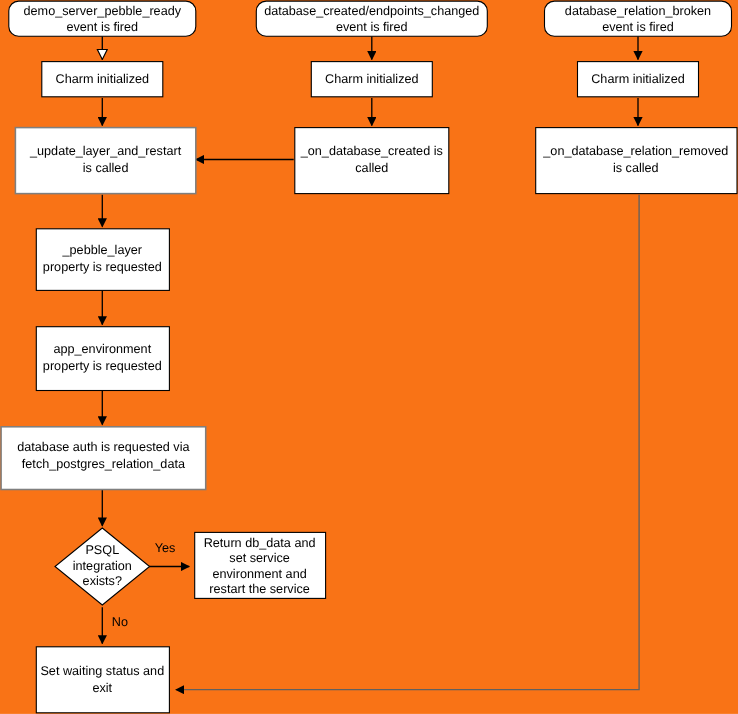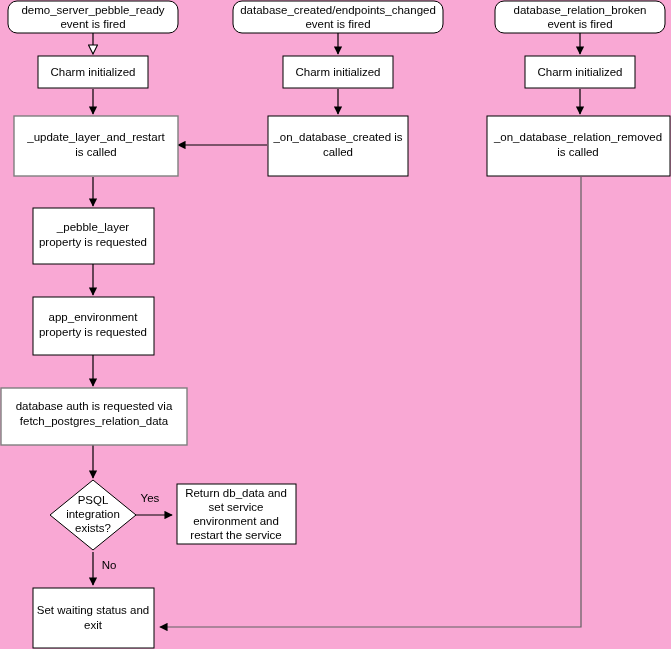--- a/index.html
+++ b/index.html
@@ -7,21 +7,21 @@
     padding: 0;
     background: #ffffff;
   }
   body {
     font-family: "Liberation Sans", sans-serif;
   }
   #diagram-root {
     position: relative;
     width: 671px;
     height: 649px;
-    background: #f9a8d4;
+    background: #f97316;
     overflow: hidden;
   }
   svg.flow {
     display: block;
     width: 671px;
     height: 649px;
   }
   .node-text {
     font-family: "Liberation Sans", sans-serif;
     font-size: 11.5px;

